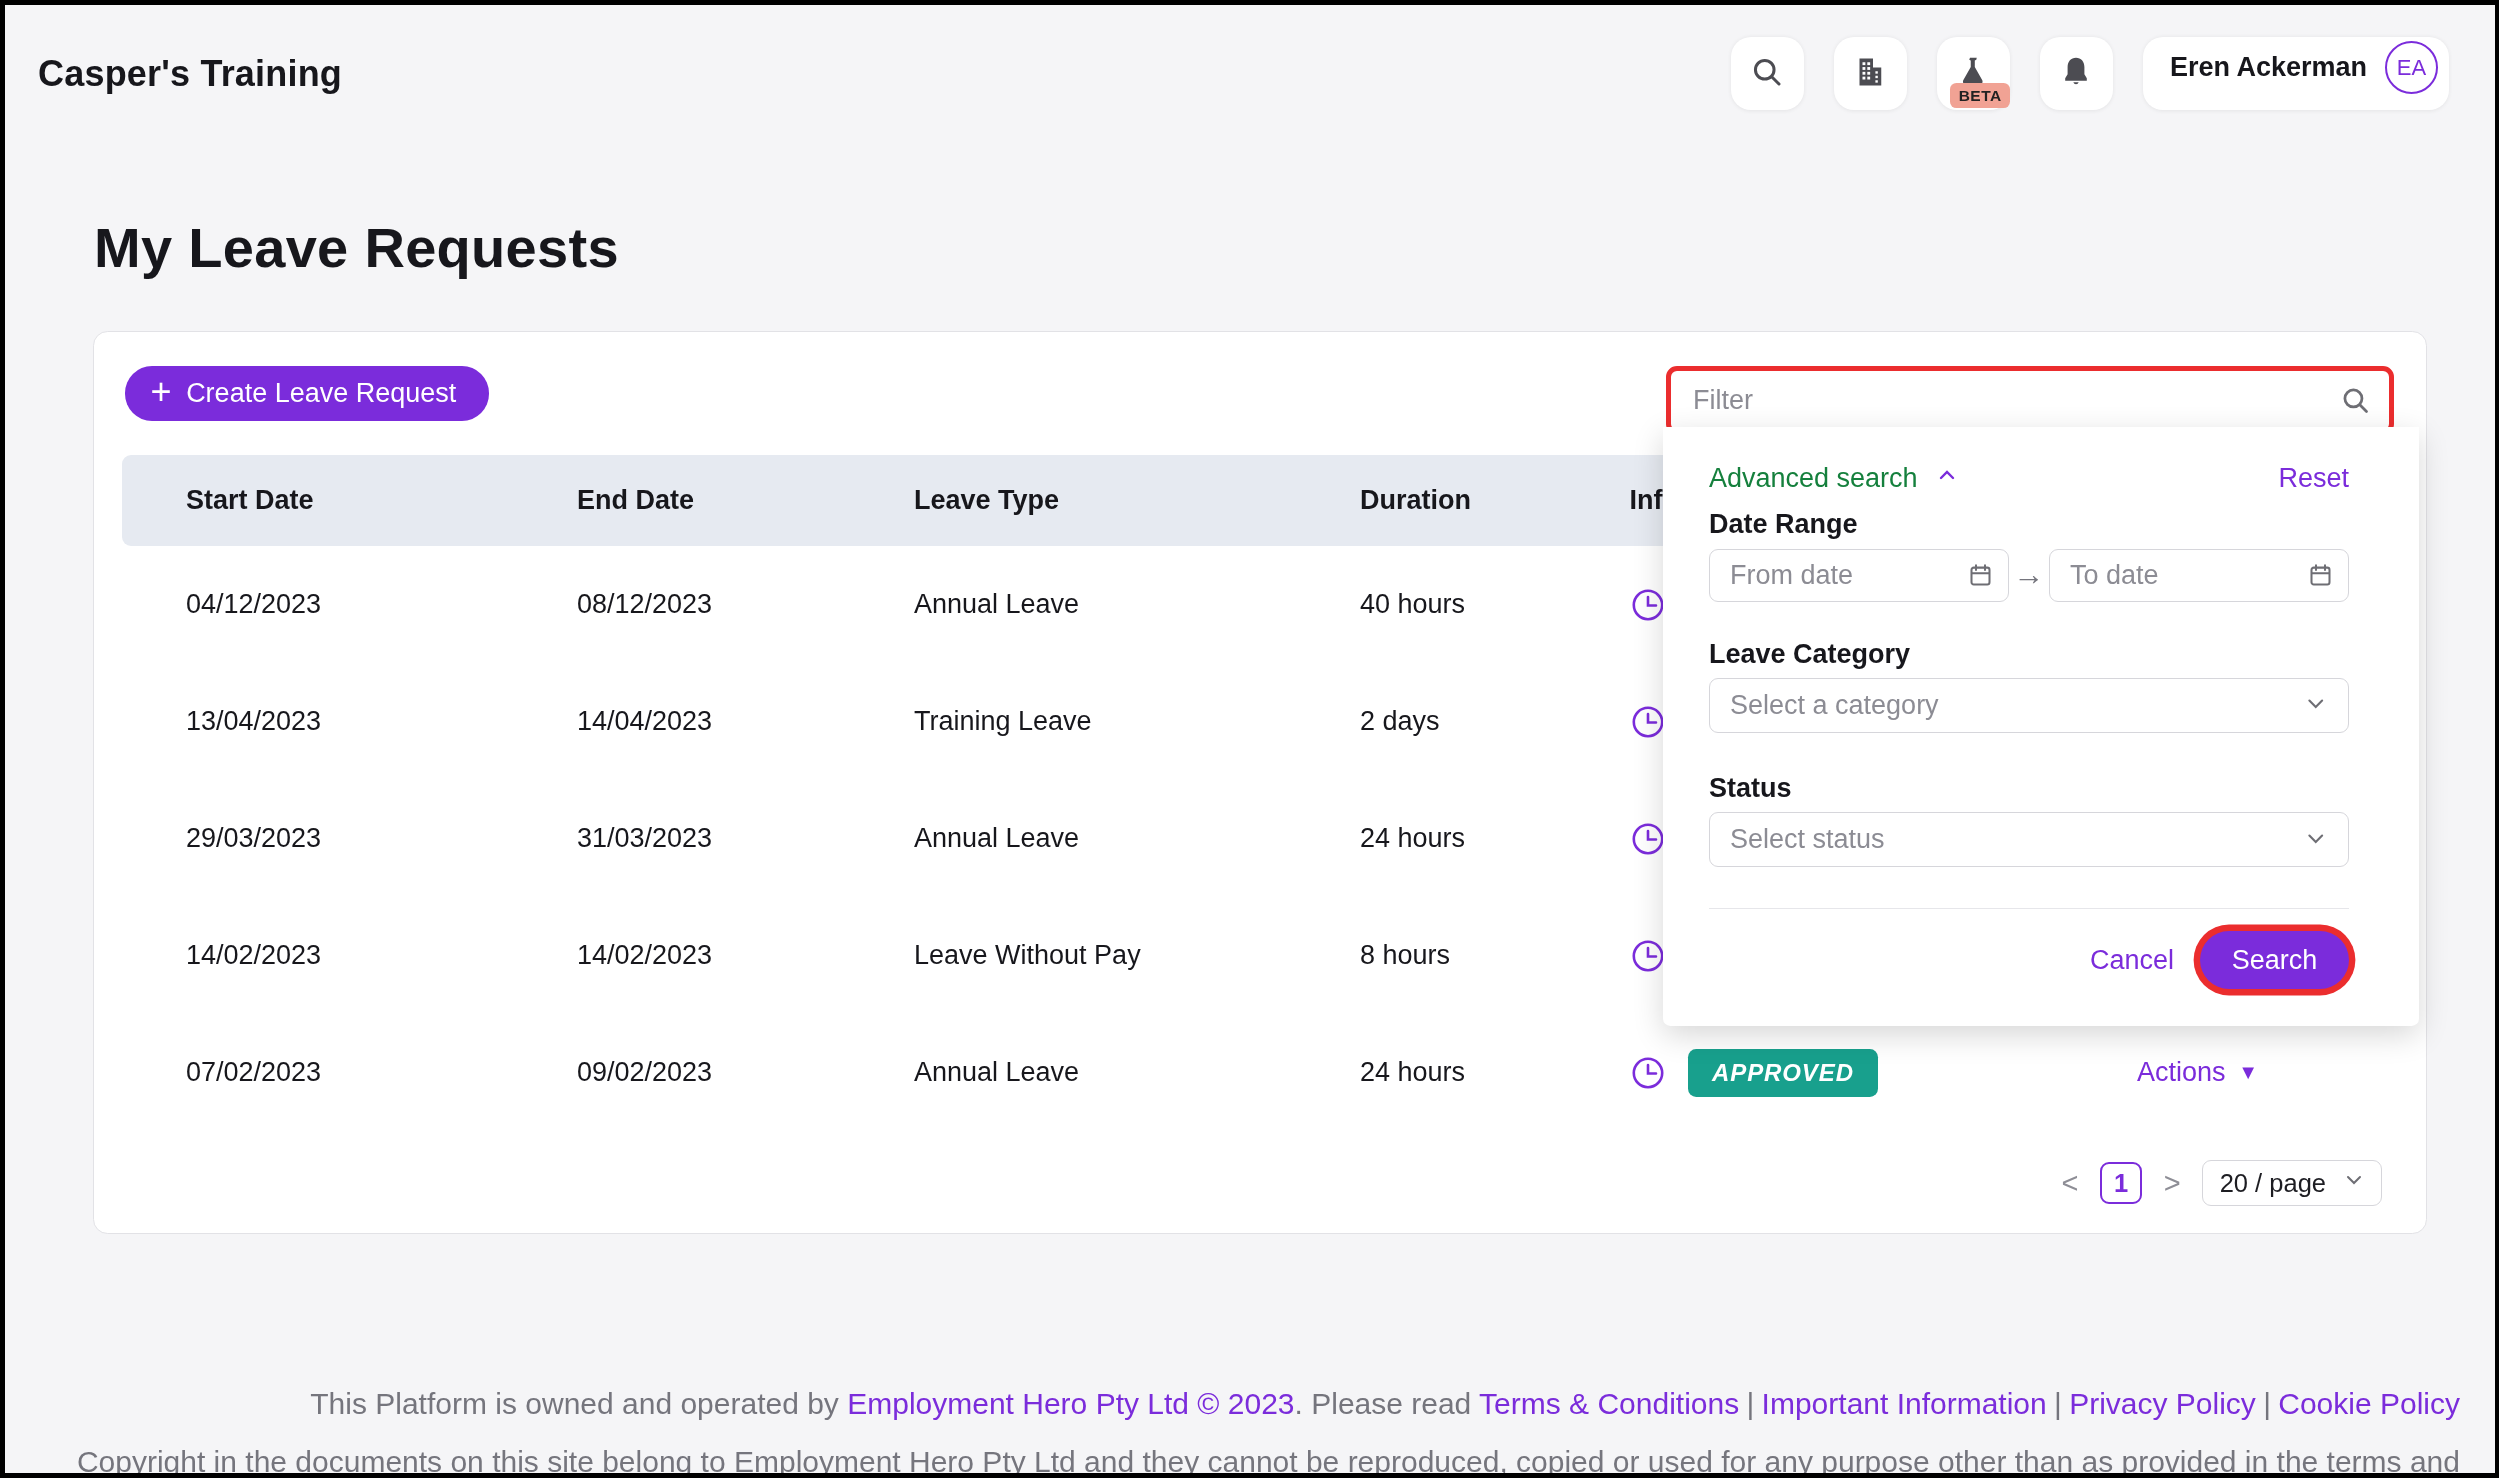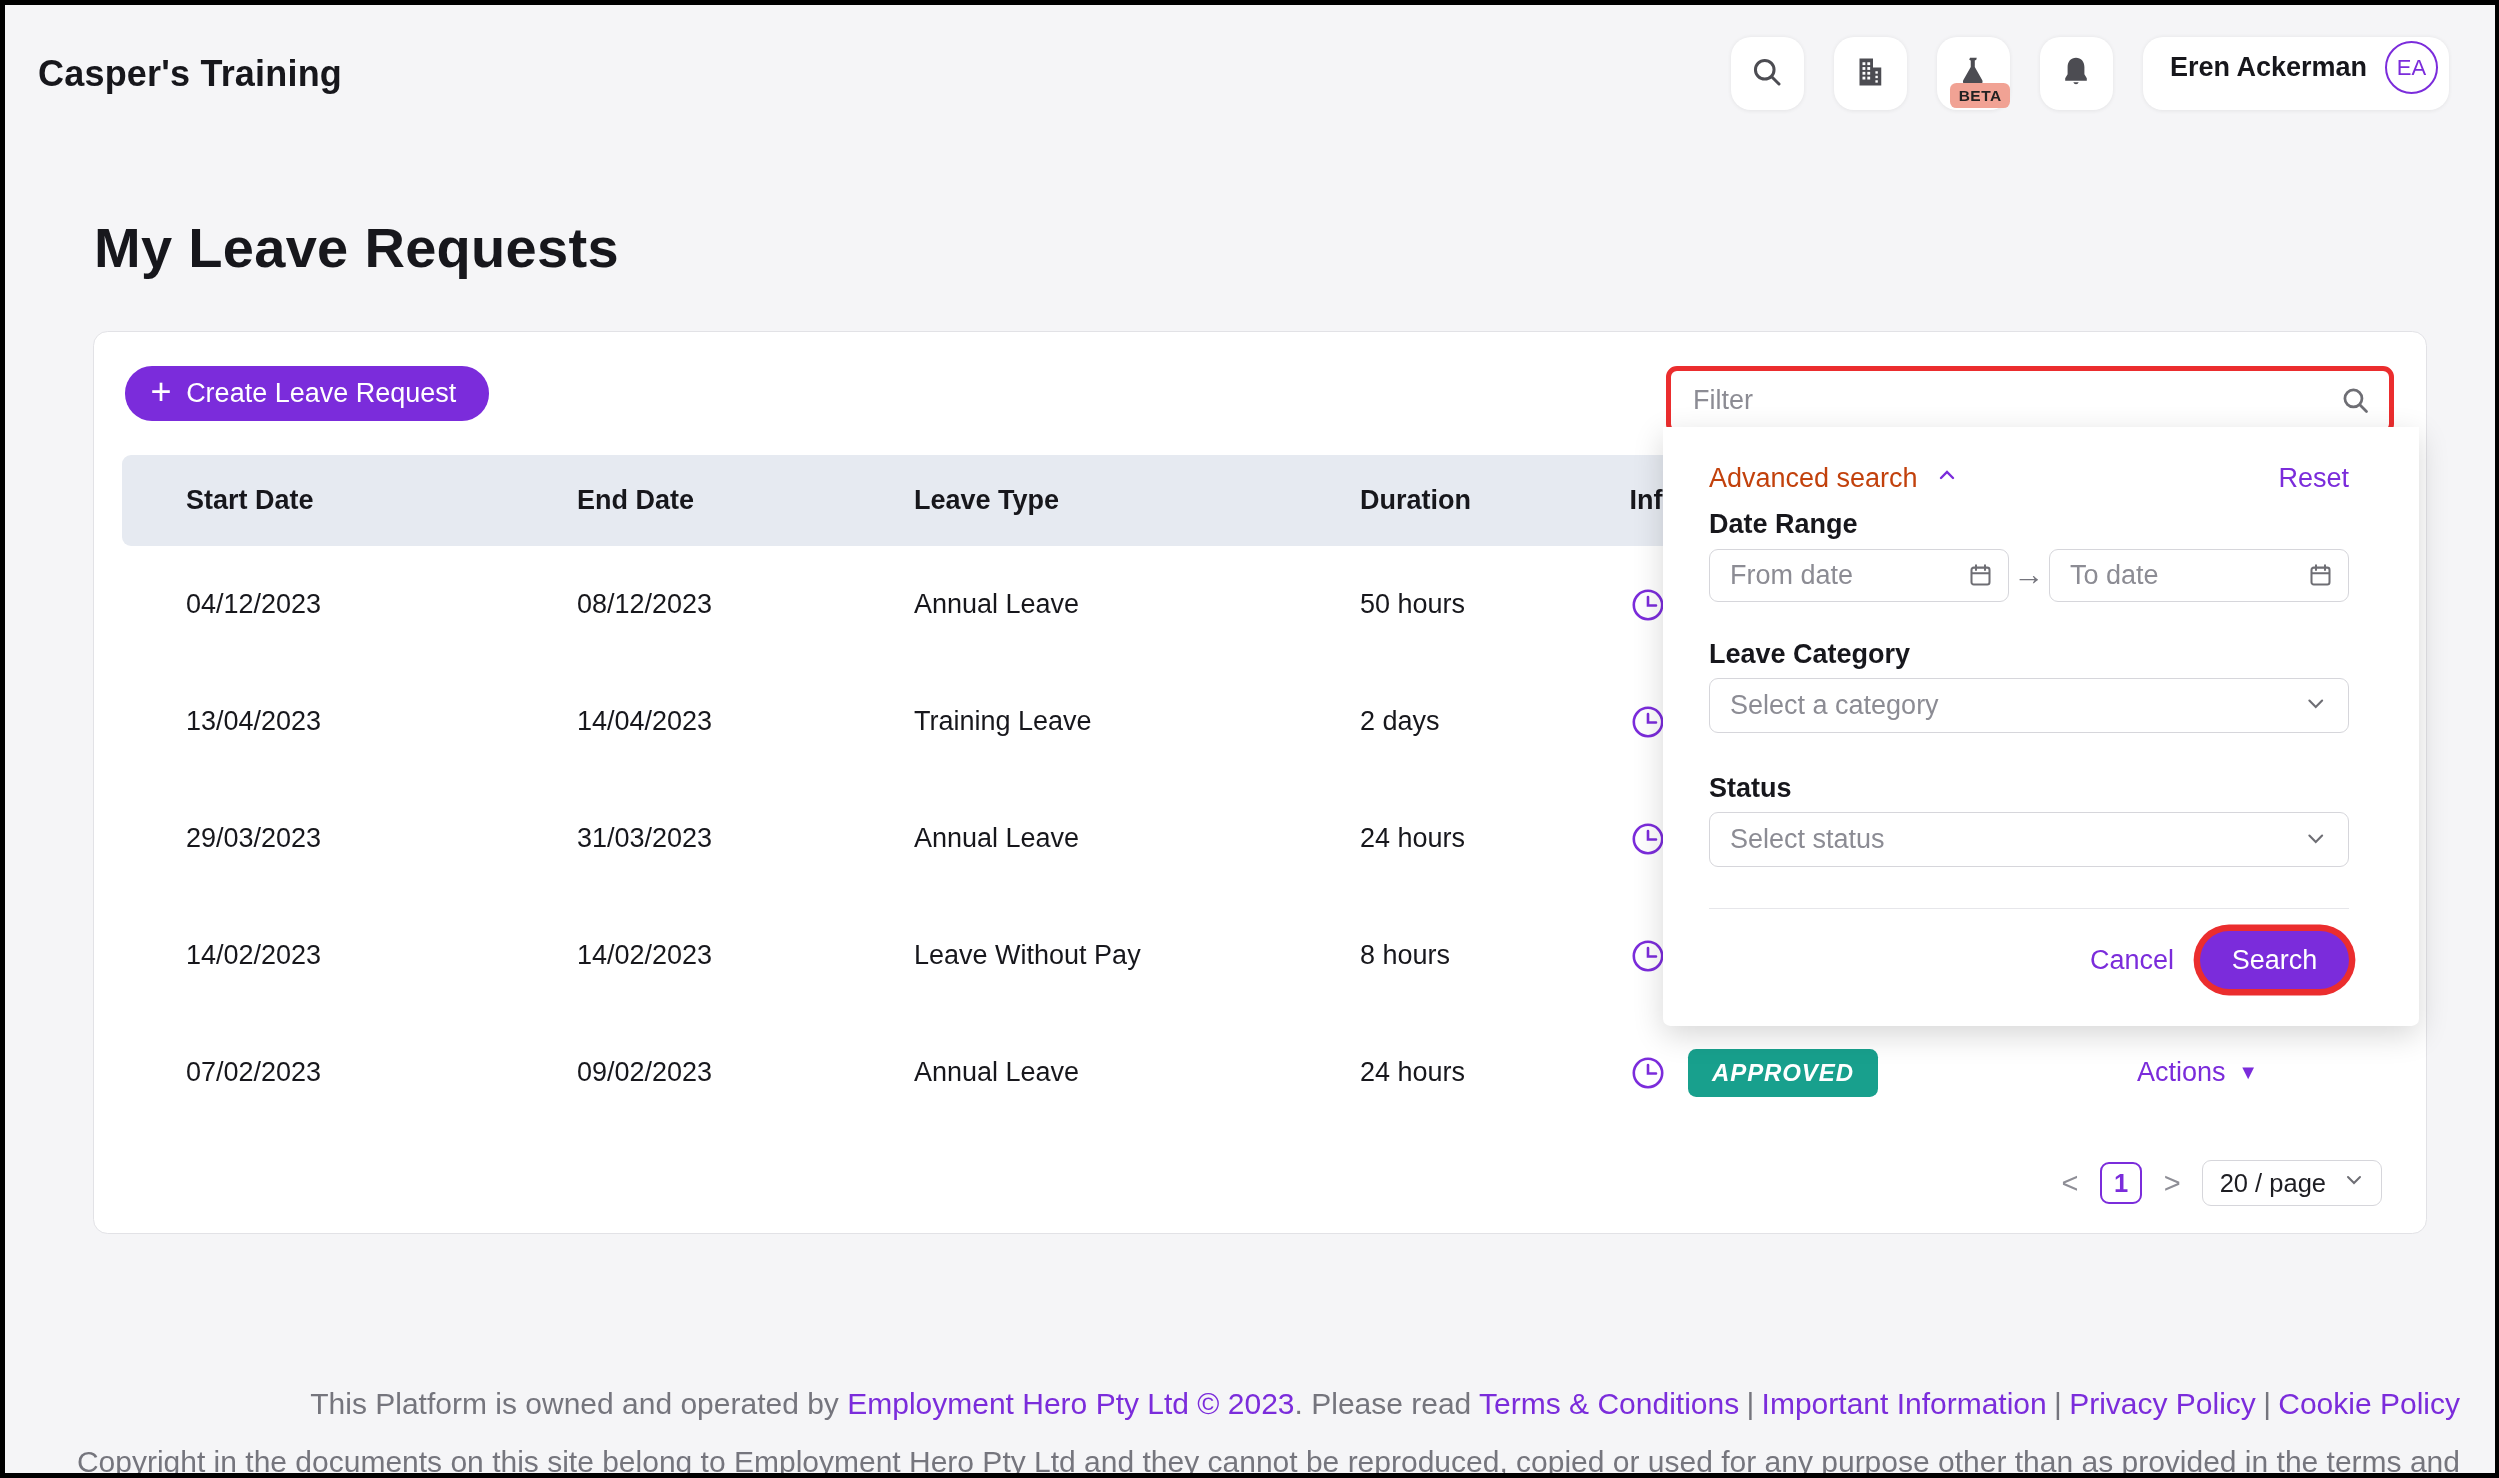--- a/index.html
+++ b/index.html
@@ -48,21 +48,21 @@
   
   .pagination { position:absolute; right:44px; bottom:27px; display:flex; align-items:center; gap:18px; font-size:27px; color:#8e8e96; }
   .pg-arrow { cursor:pointer; padding:0 3.6px; font-size:29px; }
   .pg-current { width:42px; height:42px; border:2.7px solid #7b2cdb; border-radius:9px; color:#7b2cdb; font-weight:700; display:flex; align-items:center; justify-content:center; font-size:25.5px; cursor:pointer; }
   .pg-size { height:46px; border:1.8px solid #d6d6db; border-radius:9px; background:#fff; display:flex; align-items:center; gap:16.4px; padding:0 14.6px 0 16.4px; color:#1d1d22; font-size:25.5px; cursor:pointer; }
   .pg-size svg { width:24px; height:24px; }
 
   
   .panel { position:absolute; left:1569px; top:95px; width:756px; height:599px; background:#fff; z-index:20; box-shadow:0 9px 31px rgba(0,0,0,.16); border-radius:0 0 7.3px 7.3px; padding:35px 70px 0 46px; }
   .adv-row { display:flex; justify-content:space-between; align-items:center; height:33px; margin-bottom:12.7px; }
-  .adv-link { display:flex; align-items:center; gap:17px; color:#c2410c; font-size:27px; font-weight:500; cursor:pointer; }
+  .adv-link { display:flex; align-items:center; gap:17px; color:#15803d; font-size:27px; font-weight:500; cursor:pointer; }
   .adv-link svg { width:24px; height:24px; }
   .reset-link { color:#7b2cdb; font-size:27px; font-weight:500; cursor:pointer; }
   .fld-label { font-size:27px; font-weight:700; height:33px; display:flex; align-items:center; }
   .date-row { margin-top:8.2px; display:flex; align-items:center; justify-content:space-between; }
   .date-field { position:relative; width:300px; }
   .date-field input { width:100%; height:53px; border:1.8px solid #d6d6db; border-radius:9px; font-size:27px; font-family:inherit; padding:0 55px 0 20px; color:#3a3a40; outline:none; }
   .date-field input::placeholder { color:#8c8c94; }
   .cal-icon { position:absolute; right:14.6px; top:12.7px; width:27px; height:27px; pointer-events:none; }
   .date-arrow { color:#75757d; font-size:31px; }
   .lbl-category { margin-top:36px; }
@@ -169,21 +169,21 @@
       <div>Duration</div>
       <div class="c5">Info</div>
       <div></div>
       <div></div>
     </div>
 
     <div class="trow">
       <div class="c1">04/12/2023</div>
       <div>08/12/2023</div>
       <div>Annual Leave</div>
-      <div>50 hours</div>
+      <div>40 hours</div>
       <div class="cell-info">
           <span class="clock-icon"><svg viewBox="0 0 36 36" width="36" height="36" fill="none" stroke="#7b2cdb" stroke-width="2.6">
               <circle cx="18" cy="18" r="14.2"></circle>
               <path d="M18 10 V18.5 H26" stroke-linecap="round"></path>
             </svg></span>
         </div>
       <div class="cell-status"></div>
       <div></div>
     </div>
 

